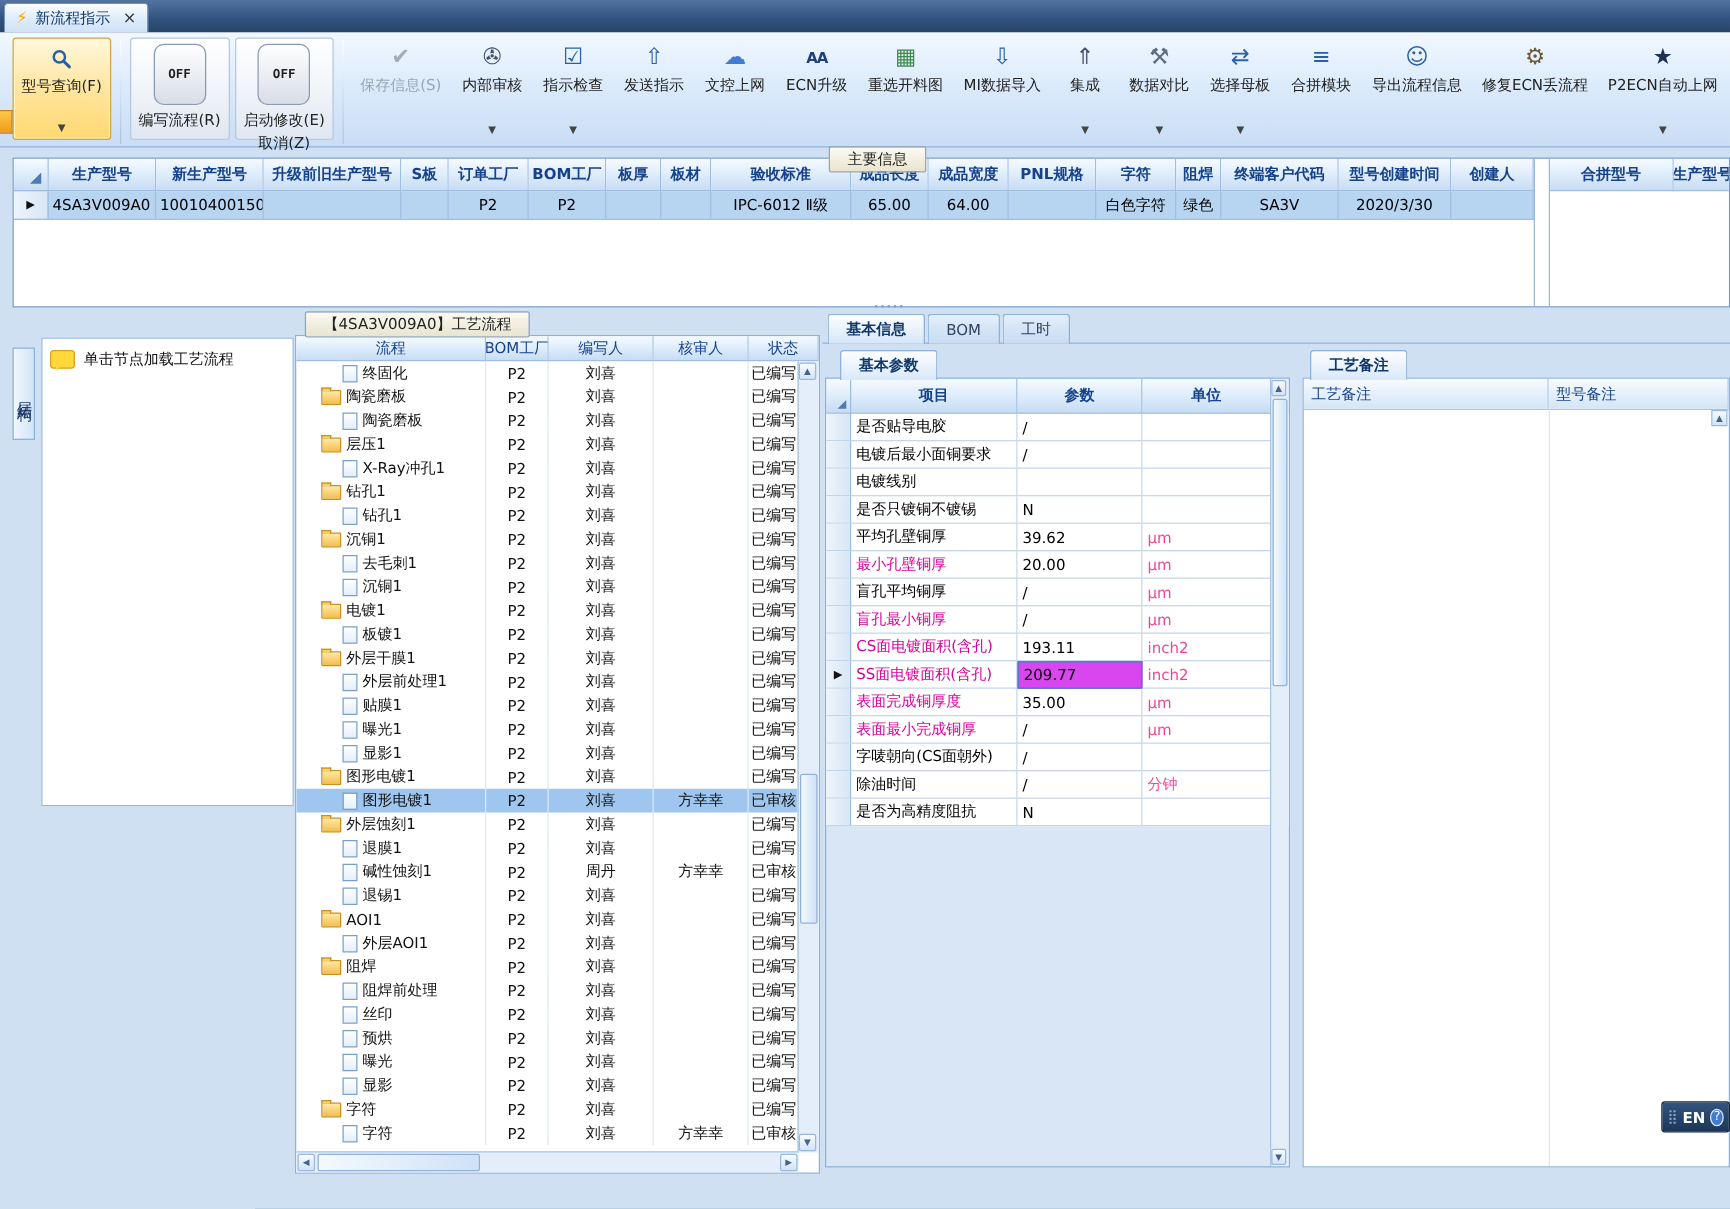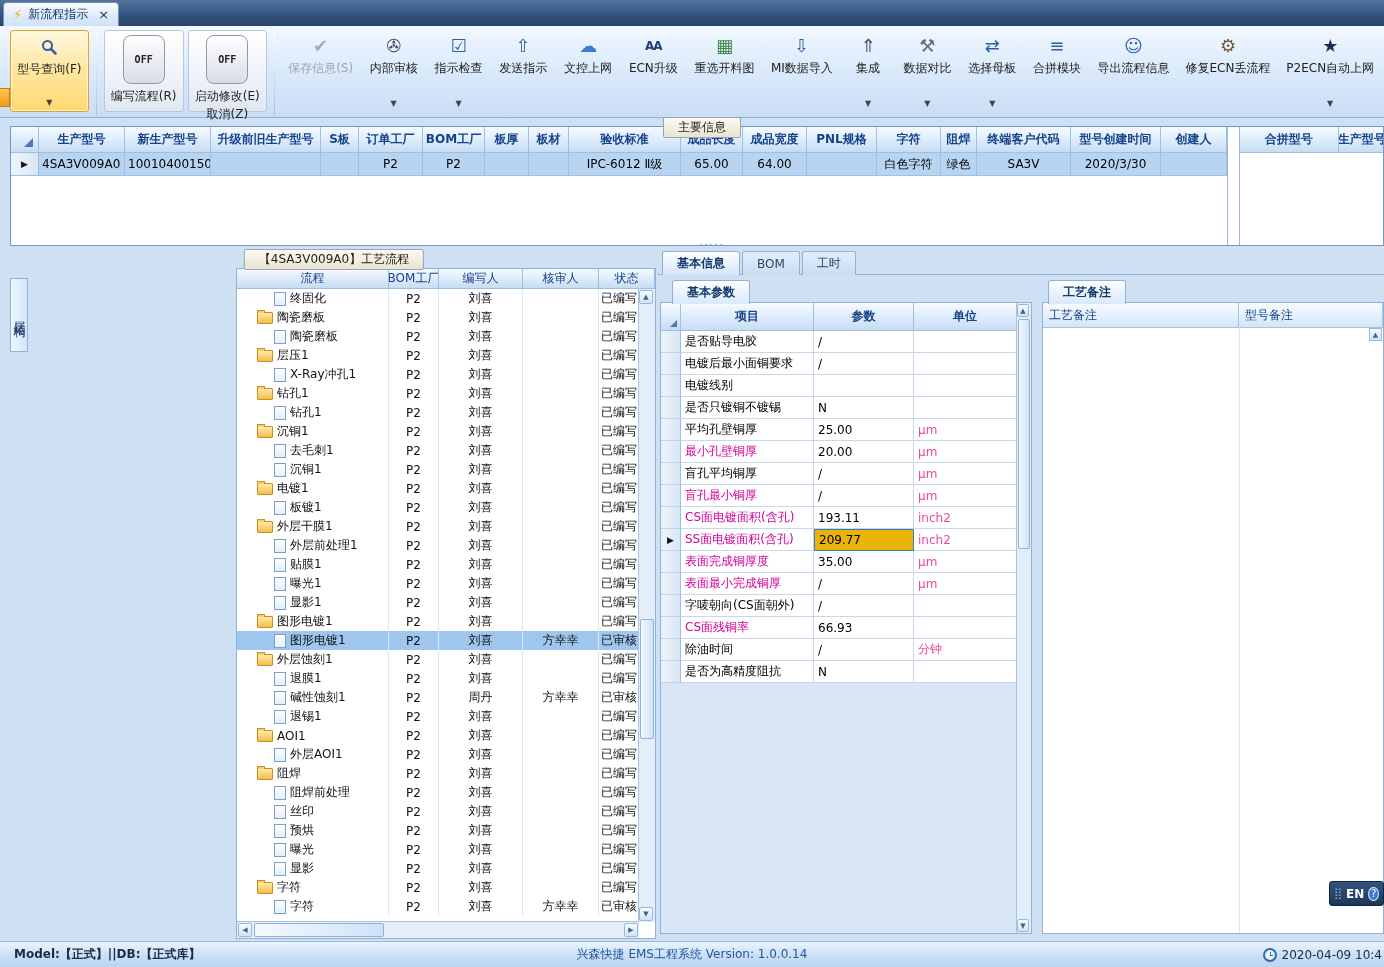--- a/index.html
+++ b/index.html
@@ -140,21 +140,21 @@
   .pg-ind{width:20px;box-sizing:border-box;background:linear-gradient(90deg,#eef4fb,#d8e6f5);
         border-right:1px solid #a0bee0;border-bottom:1px solid #c2d4e8;
         display:flex;align-items:center;justify-content:center;font-size:9px;color:#111;}
   .pg-item{width:133px;box-sizing:border-box;padding-left:4px;display:flex;align-items:center;
         border-right:1px solid #c8d8ec;border-bottom:1px solid #c8d8ec;color:#000;
         white-space:nowrap;overflow:hidden;}
   .pg-item.em{color:#d4009a;}
   .pg-val{width:100px;box-sizing:border-box;padding-left:4px;display:flex;align-items:center;
         border-right:1px solid #c8d8ec;border-bottom:1px solid #c8d8ec;color:#000;
         white-space:nowrap;overflow:hidden;}
-  .pg-val.edit{background:#eab308;border:1px solid #3a7ac0;}
+  .pg-val.edit{background:#d946ef;border:1px solid #3a7ac0;}
   .pg-unit{width:103px;box-sizing:border-box;padding-left:4px;display:flex;align-items:center;
         border-right:1px solid #c8d8ec;border-bottom:1px solid #c8d8ec;color:#ec4899;
         white-space:nowrap;overflow:hidden;}
   .pg-vscroll{position:absolute;right:0;top:0;width:14px;height:100%;background:#e4eefa;
         border-left:1px solid #a8c4e4;}
   .remark-grid{position:absolute;left:1042px;top:302px;width:342px;height:632px;box-sizing:border-box;
         border:1px solid #8fb2da;background:#fff;overflow:hidden;}
   .rg-hrow{display:flex;height:24px;border-bottom:1px solid #a8c4e4;}
   .rg-h{box-sizing:border-box;padding-left:6px;display:flex;align-items:center;color:#15428b;
         background:linear-gradient(#f8fbff,#e2eefb 60%,#d3e5f6);border-right:1px solid #a8c4e4;}
@@ -345,20 +345,24 @@
   <div class="grip">
       <i></i>
       <i></i>
       <i></i>
       <i></i>
       <i></i>
     </div>
 
   <div class="proc-title">【4SA3V009A0】工艺流程</div>
   <div class="side-tab">层结构</div>
+  <div class="hint-box">
+    <span class="bubble"></span>
+    <span class="hint-text">单击节点加载工艺流程</span>
+  </div>
 
   <div class="tree-box">
     <div class="tree-hrow">
         <div class="tree-h" style="width: 152px;">流程</div>
         <div class="tree-h" style="width: 50px;">BOM工厂</div>
         <div class="tree-h" style="width: 84px;">编写人</div>
         <div class="tree-h" style="width: 76px;">核审人</div>
         <div class="tree-h" style="flex: 1 1 0%;">状态</div>
       </div>
     <div class="tree-body">
@@ -743,21 +747,21 @@
         </div>
         <div class="pg-row">
           <div class="pg-ind"></div>
           <div class="pg-item">是否只镀铜不镀锡</div>
           <div class="pg-val">N</div>
           <div class="pg-unit"></div>
         </div>
         <div class="pg-row">
           <div class="pg-ind"></div>
           <div class="pg-item">平均孔壁铜厚</div>
-          <div class="pg-val">25.00</div>
+          <div class="pg-val">39.62</div>
           <div class="pg-unit">μm</div>
         </div>
         <div class="pg-row">
           <div class="pg-ind"></div>
           <div class="pg-item em">最小孔壁铜厚</div>
           <div class="pg-val">20.00</div>
           <div class="pg-unit">μm</div>
         </div>
         <div class="pg-row">
           <div class="pg-ind"></div>
@@ -792,26 +796,20 @@
         <div class="pg-row">
           <div class="pg-ind"></div>
           <div class="pg-item em">表面最小完成铜厚</div>
           <div class="pg-val">/</div>
           <div class="pg-unit">μm</div>
         </div>
         <div class="pg-row">
           <div class="pg-ind"></div>
           <div class="pg-item">字唛朝向(CS面朝外)</div>
           <div class="pg-val">/</div>
-          <div class="pg-unit"></div>
-        </div>
-        <div class="pg-row">
-          <div class="pg-ind"></div>
-          <div class="pg-item em">CS面残铜率</div>
-          <div class="pg-val">66.93</div>
           <div class="pg-unit"></div>
         </div>
         <div class="pg-row">
           <div class="pg-ind"></div>
           <div class="pg-item">除油时间</div>
           <div class="pg-val">/</div>
           <div class="pg-unit">分钟</div>
         </div>
         <div class="pg-row">
           <div class="pg-ind"></div>
@@ -836,22 +834,14 @@
     <div class="rg-div"></div>
     <div class="rg-up">▲</div>
   </div>
 
   <div class="langbar">
     <span class="lb-grid">⣿</span>
     <span class="lb-en">EN</span>
     <span class="lb-help">?</span>
   </div>
 
-  <div class="statusbar">
-    <span class="sb-left">Model:【正式】||DB:【正式库】</span>
-    <span class="sb-center">兴森快捷 EMS工程系统 Version: 1.0.0.14</span>
-    <span class="sb-right">
-      <span class="clock"></span>
-      <span>2020-04-09 10:4</span>
-    </span>
-  </div>
 
 </div>
 
 </body></html>

